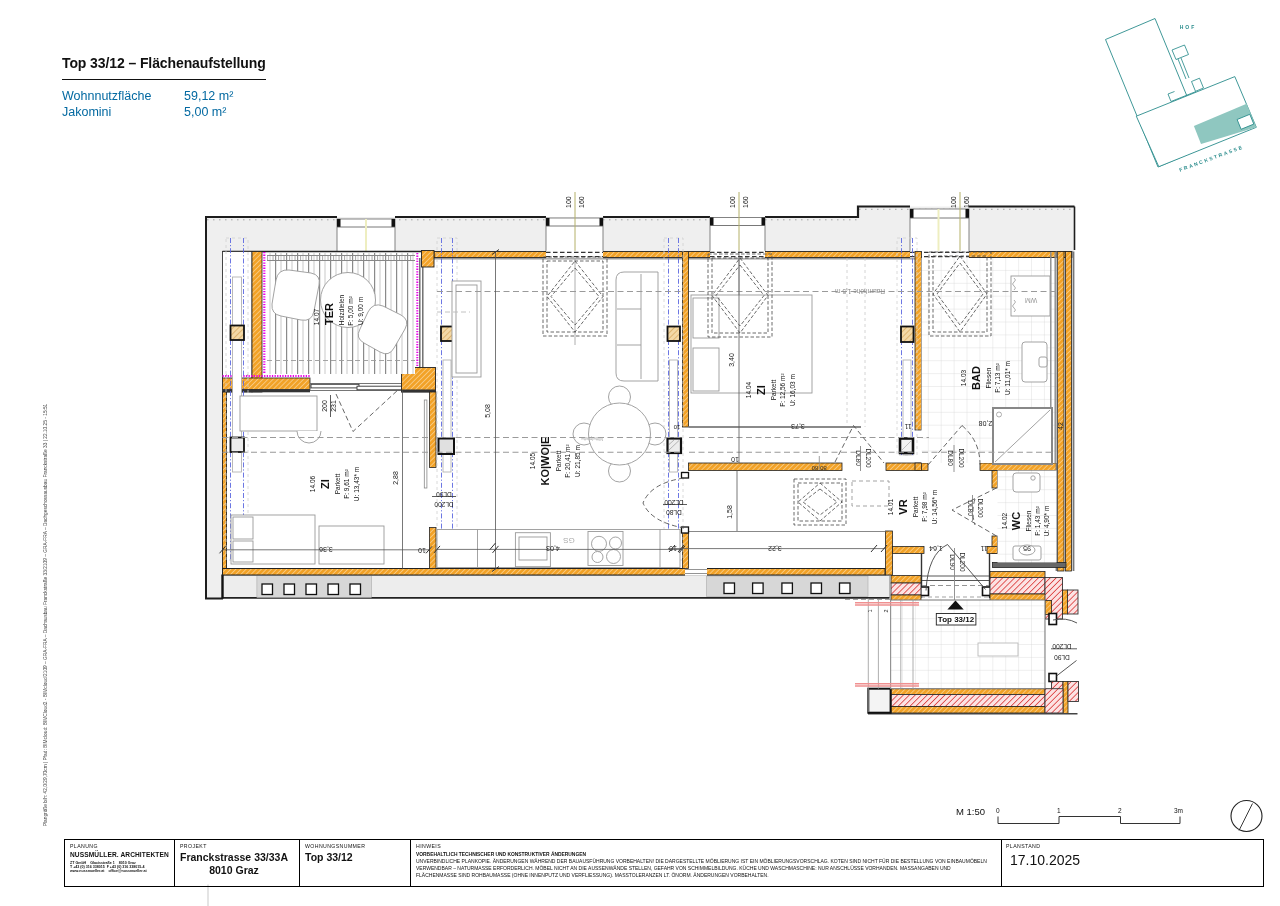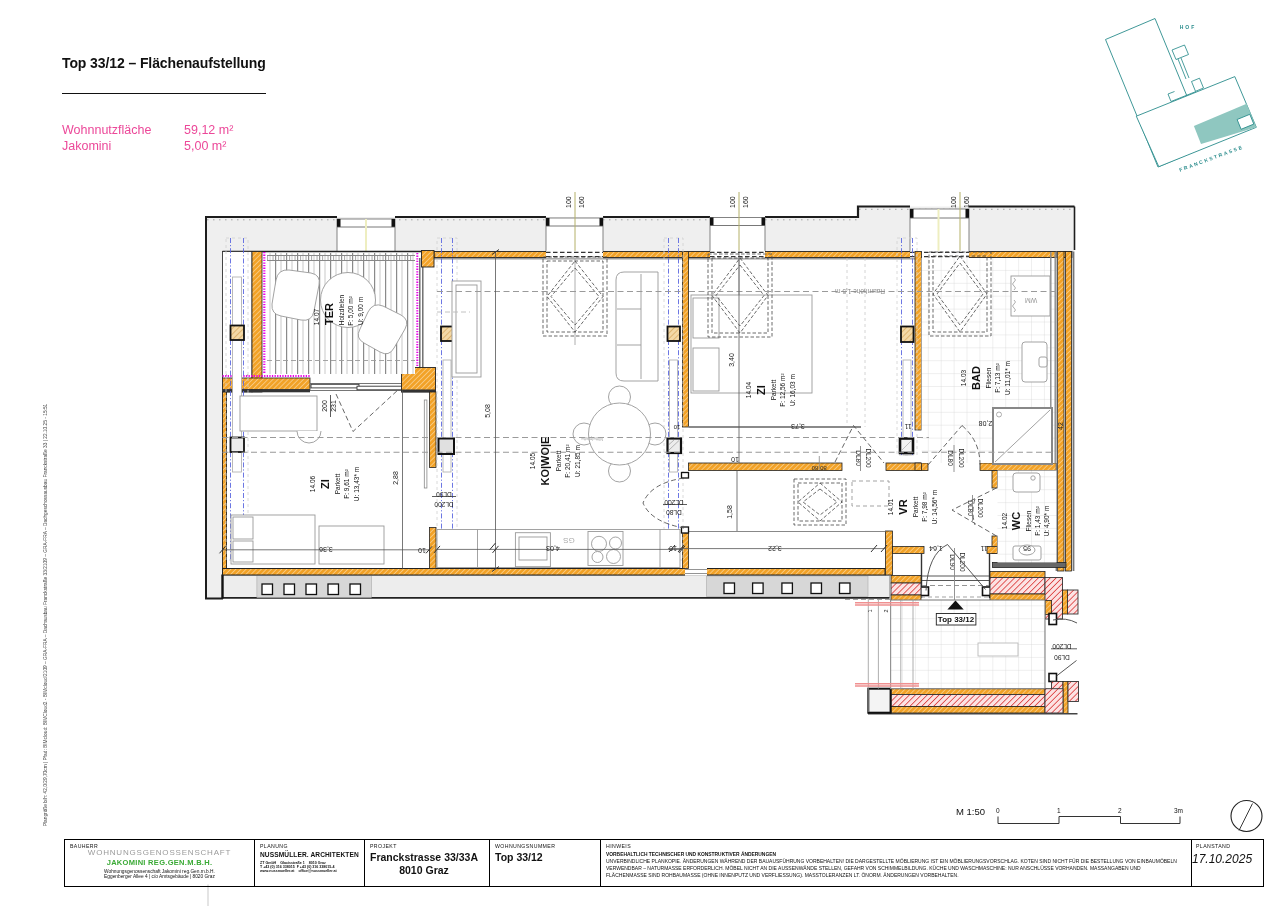--- a/index.html
+++ b/index.html
@@ -4,23 +4,23 @@
 <style>
   html,body{margin:0;padding:0;background:#fff;}
   .page{position:relative;width:1280px;height:906px;background:#ffffff;overflow:hidden;
         font-family:"Liberation Sans",sans-serif;}
   .abs{position:absolute;}
 </style>
 </head>
 <body>
 <div class="page">
 
-<div class="abs" style="left:62px;top:55px;font-size:14px;font-weight:bold;color:#111;border-bottom:1.5px solid #111;padding-bottom:22px;letter-spacing:-0.1px;">Top&nbsp;33/12&nbsp;–&nbsp;Flächenaufstellung</div>
-
-<div class="abs" style="left:62px;top:88px;font-size:12.5px;color:#ec4899;line-height:16px;margin-top:34px;">
+<div class="abs" style="left:62px;top:55px;font-size:14px;font-weight:bold;color:#111;border-bottom:1.5px solid #111;padding-bottom:8px;letter-spacing:-0.1px;">Top&nbsp;33/12&nbsp;–&nbsp;Flächenaufstellung</div>
+
+<div class="abs" style="left:62px;top:88px;font-size:12.5px;color:#0369a1;line-height:16px;">
   <div><span style="display:inline-block;width:122px;">Wohnnutzfläche</span><span>59,12&nbsp;m²</span></div>
   <div><span style="display:inline-block;width:122px;">Jakomini</span><span>5,00&nbsp;m²</span></div>
 </div>
 
 <svg class="abs" style="left:0;top:0;" width="1280" height="906" viewBox="0 0 1280 906">
 <defs>
   <pattern id="wallH" width="3.6" height="3.6" patternUnits="userSpaceOnUse" patternTransform="rotate(45)">
     <rect width="3.6" height="3.6" fill="#F2A227"></rect>
     <line x1="0" y1="0" x2="0" y2="3.6" stroke="#ffffff" stroke-width="0.75"></line>
   </pattern>
@@ -708,29 +708,20 @@
         </g>
 
 <text x="47" y="615" font-size="4.8" fill="#444" text-anchor="middle" transform="rotate(-90 47 615)">Plangröße b/h: 42,0/29,70cm | Pfad: BIMcloud: BIMCloud2 - BIMcloud/2109 – GRA-FRA – Dachausbau Franckstraße 33/2109 – GRA-FRA – Dachgeschossausbau Franckstraße 33 | 22.10.25 - 15:51</text>
 
 <line x1="208" y1="884.5" x2="208" y2="906" stroke="#bbb" stroke-width="0.8"></line>
 </g>
 </svg>
 
 <div class="abs" style="left:64px;top:839px;width:1198px;height:46px;border:1px solid #000;display:flex;font-size:5px;color:#111;">
 
-  <div style="width:189px;border-right:1px solid #000;position:relative;">
-    <div style="position:absolute;left:5px;top:3px;font-size:5.2px;letter-spacing:0.4px;">BAUHERR</div>
-    <div style="position:absolute;left:0;top:8px;width:100%;text-align:center;">
-      <div style="font-size:8px;color:#9a9a9a;letter-spacing:0.8px;">WOHNUNGSGENOSSENSCHAFT</div>
-      <div style="font-size:7.5px;color:#3aaa35;font-weight:bold;letter-spacing:0.3px;margin-top:1px;">JAKOMINI REG.GEN.M.B.H.</div>
-      <div style="font-size:4.8px;margin-top:2px;">Wohnungsgenossenschaft Jakomini reg.Gen.m.b.H.</div>
-      <div style="font-size:4.8px;">Eggenberger Allee 4 | c/o Amtsgebäude | 8020 Graz</div>
-    </div>
-  </div>
 
   <div style="width:109px;border-right:1px solid #000;position:relative;">
     <div style="position:absolute;left:5px;top:3px;font-size:5.2px;letter-spacing:0.4px;">PLANUNG</div>
     <div style="position:absolute;left:5px;top:11px;">
       <div style="font-size:6.6px;font-weight:bold;letter-spacing:0.1px;white-space:nowrap;">NUSSMÜLLER. ARCHITEKTEN</div>
       <div style="font-size:3.6px;font-weight:bold;margin-top:2.5px;">ZT GmbH&nbsp;&nbsp;&nbsp;&nbsp;Glacisstraße 1&nbsp;&nbsp;&nbsp;&nbsp;8010 Graz</div>
       <div style="font-size:3.6px;font-weight:bold;">T +43 (0) 316 338015&nbsp;&nbsp;F +43 (0) 316 338015-4</div>
       <div style="font-size:3.6px;font-weight:bold;">www.nussmueller.at&nbsp;&nbsp;&nbsp;&nbsp;office@nussmueller.at</div>
     </div>
   </div>
@@ -748,16 +739,16 @@
   <div style="width:590px;border-right:1px solid #000;position:relative;">
     <div style="position:absolute;left:5px;top:3px;font-size:5.2px;letter-spacing:0.4px;">HINWEIS</div>
     <div style="position:absolute;left:5px;top:11.5px;width:572px;">
       <div style="font-size:4.9px;font-weight:bold;">VORBEHALTLICH TECHNISCHER UND KONSTRUKTIVER ÄNDERUNGEN</div>
       <div style="font-size:5px;font-weight:normal;line-height:7.2px;margin-top:1.5px;">UNVERBINDLICHE PLANKOPIE. ÄNDERUNGEN WÄHREND DER BAUAUSFÜHRUNG VORBEHALTEN! DIE DARGESTELLTE MÖBLIERUNG IST EIN MÖBLIERUNGSVORSCHLAG. KOTEN SIND NICHT FÜR DIE BESTELLUNG VON EINBAUMÖBELN VERWENDBAR – NATURMASSE ERFORDERLICH. MÖBEL NICHT AN DIE AUSSENWÄNDE STELLEN, GEFAHR VON SCHIMMELBILDUNG. KÜCHE UND WASCHMASCHINE: NUR ANSCHLÜSSE VORHANDEN. MASSANGABEN UND FLÄCHENMASSE SIND ROHBAUMASSE (OHNE INNENPUTZ UND VERFLIESSUNG). MASSTOLERANZEN LT. ÖNORM. ÄNDERUNGEN VORBEHALTEN.</div>
     </div>
   </div>
 
   <div style="flex:1;position:relative;">
     <div style="position:absolute;left:4px;top:3px;font-size:5.2px;letter-spacing:0.4px;">PLANSTAND</div>
-    <div style="position:absolute;left:0;top:12px;font-size:12px;font-style:italic;">17.10.2025</div>
+    <div style="position:absolute;left:8px;top:12px;font-size:14px;">17.10.2025</div>
   </div>
 </div>
 </div>
 
 </body></html>

